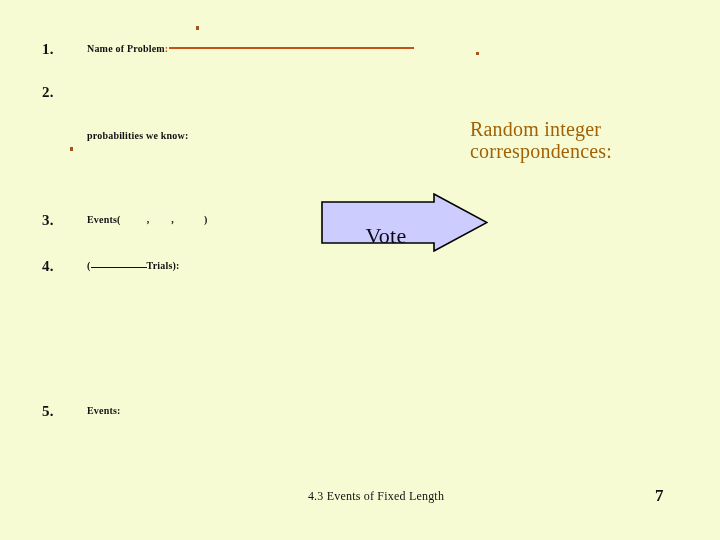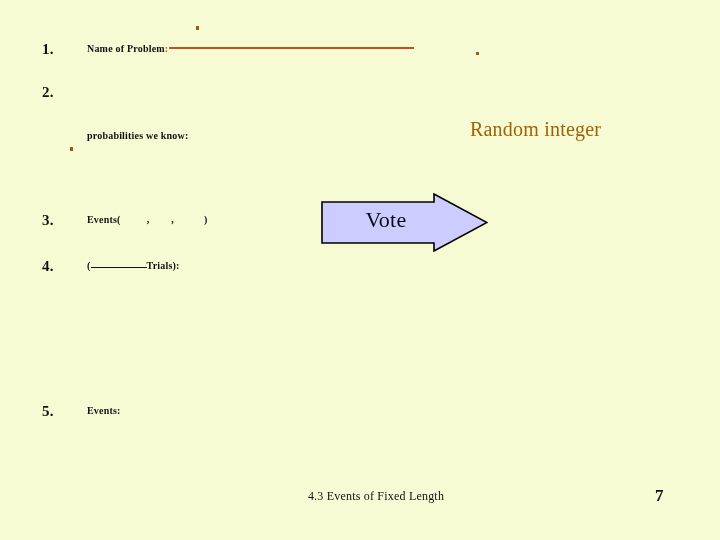--- a/index.html
+++ b/index.html
@@ -98,21 +98,21 @@
     position: absolute;
     left: 321px;
     top: 193px;
     width: 167px;
     height: 59px;
   }
   #vote-arrow svg { display: block; }
   #vote-label {
     position: absolute;
     left: 321px;
-    top: 190px;
+    top: 206px;
     width: 130px;
     height: 59px;
     display: flex;
     align-items: center;
     justify-content: center;
     font-size: 22px;
     line-height: 1;
     color: #0a0a14;
     letter-spacing: 0.3px;
     pointer-events: none;
@@ -165,20 +165,21 @@
 
   <div class="row" id="row2">
     <div class="row-num">2.</div>
     <div class="row-body">
       <div>probabilities we know:</div>
     </div>
   </div>
 
   <div id="right-col">
     <div>Random integer</div>
+    <div>correspondences:</div>
   </div>
 
   <div class="row" id="row3">
     <div class="row-num">3.</div>
     <div class="row-body"><span>Events(</span><span class="randint-gap"></span><span>,</span><span class="randint-gap-sm"></span><span>,</span><span class="randint-gap-lg"></span><span>)</span></div>
   </div>
 
   <div id="vote-arrow">
     <svg width="167" height="59" viewBox="0 0 167 59" xmlns="http://www.w3.org/2000/svg">
       <polygon points="1,9 113,9 113,1 166,29.5 113,58 113,50 1,50" fill="#ccccff" stroke="#000000" stroke-width="1.6" stroke-linejoin="miter"></polygon>

